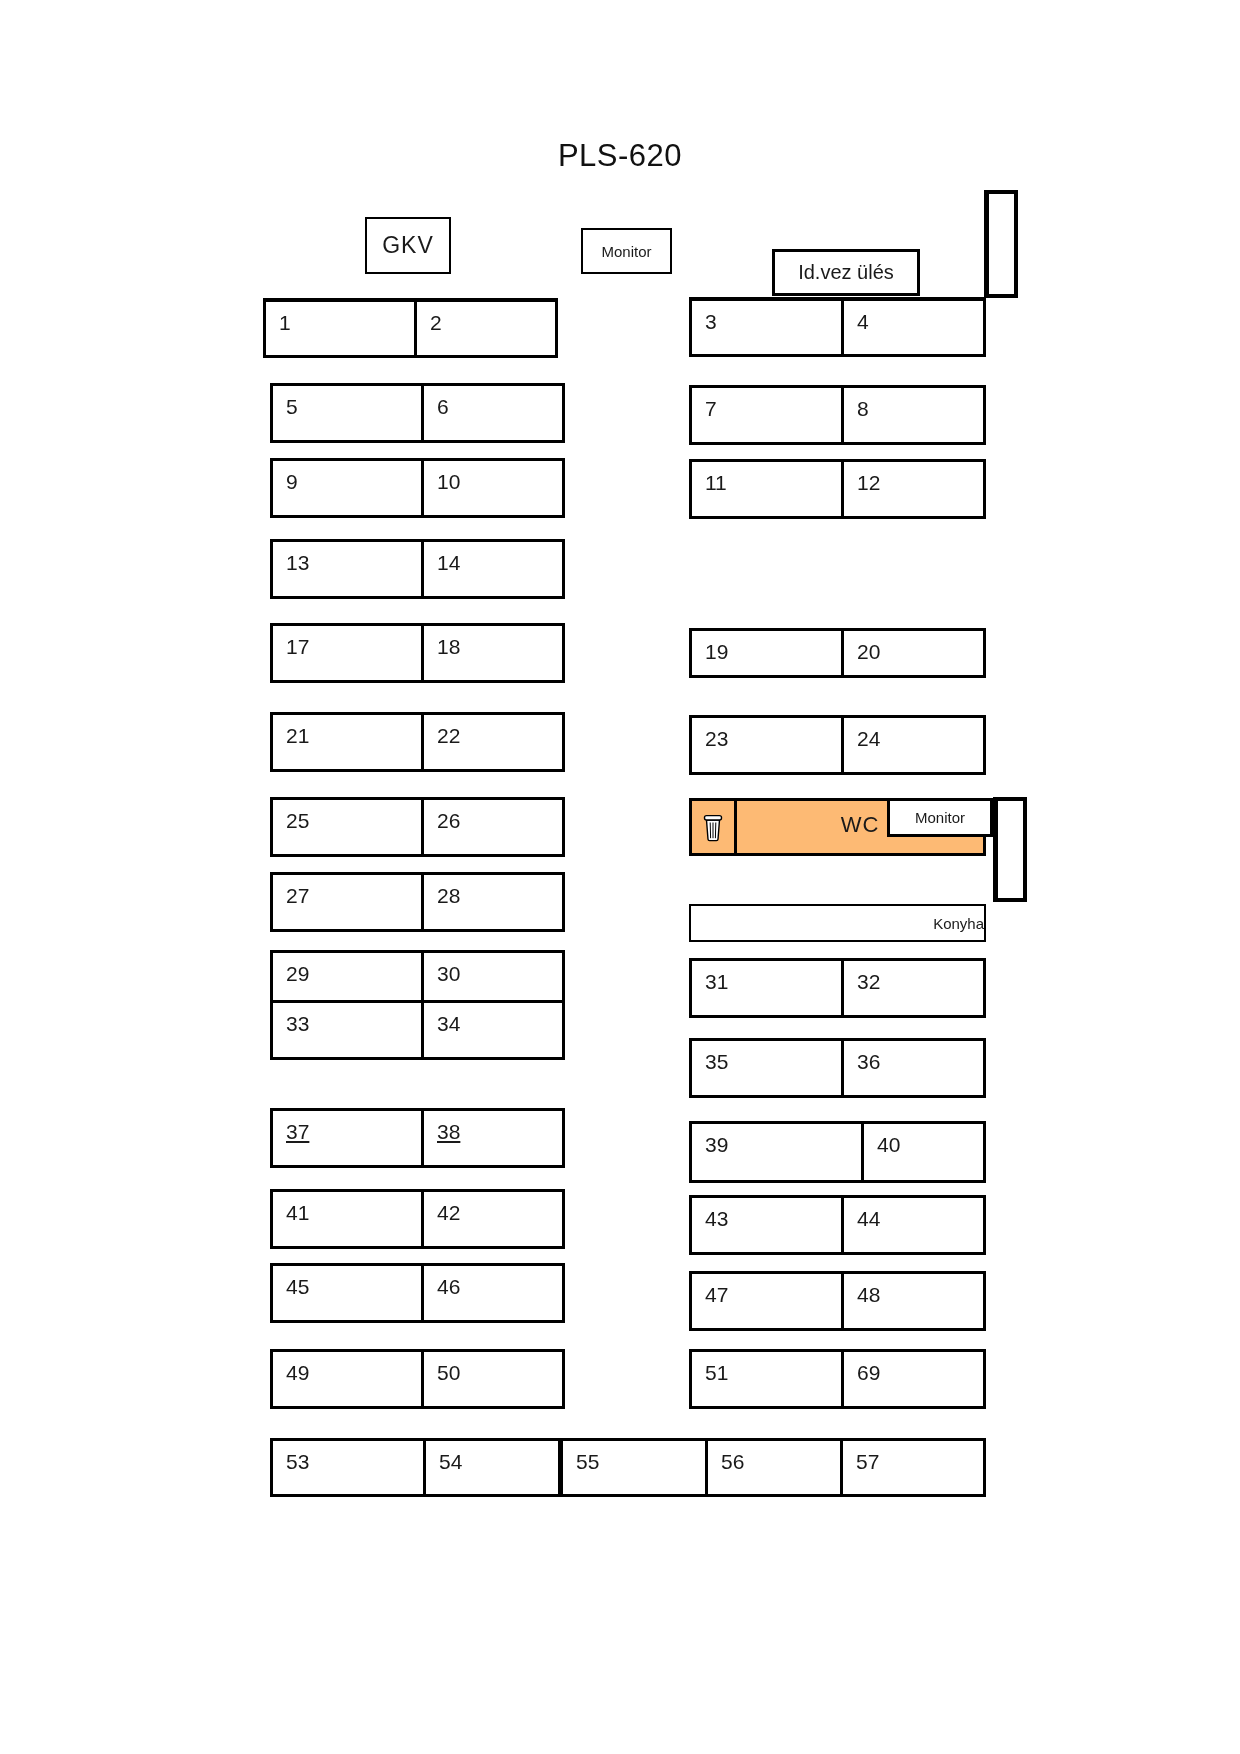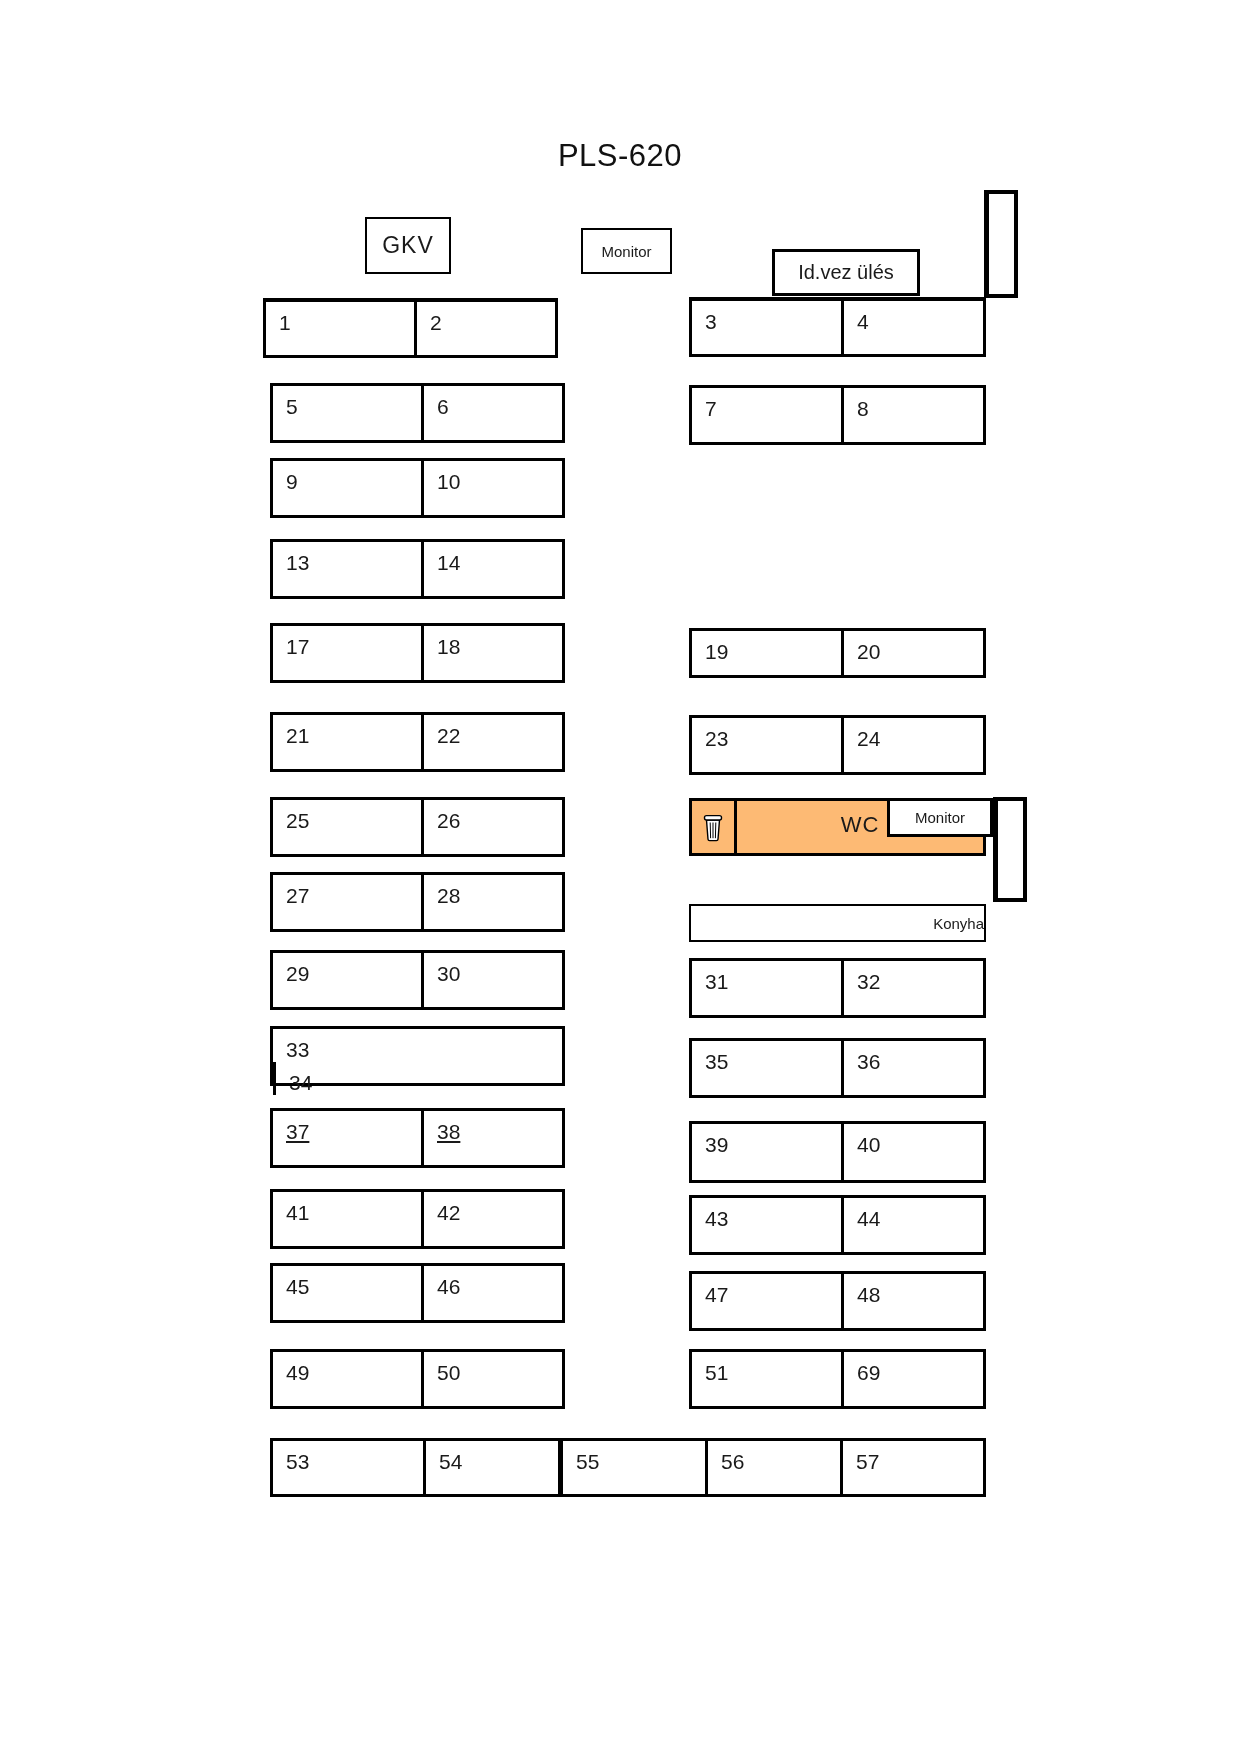--- a/index.html
+++ b/index.html
@@ -200,21 +200,21 @@
       </div>
     </div>
     <div class="abs desk-row" style="left: 270px; top: 950px; width: 295px; height: 60px;">
       <div class="seat-cell" style="width: 148px;">
         <span class="seat-num">29</span>
       </div>
       <div class="seat-cell" style="width: 144px; flex: 1 1 0%;">
         <span class="seat-num">30</span>
       </div>
     </div>
-    <div class="abs desk-row" style="left: 270px; top: 1026px; width: 295px; height: 60px; flex-direction: column;">
+    <div class="abs desk-row" style="left: 270px; top: 1000px; width: 295px; height: 60px;">
       <div class="seat-cell" style="width: 148px;">
         <span class="seat-num">33</span>
       </div>
       <div class="seat-cell" style="width: 144px; flex: 1 1 0%;">
         <span class="seat-num">34</span>
       </div>
     </div>
     <div class="abs desk-row" style="left: 270px; top: 1108px; width: 295px; height: 60px; text-decoration: underline;">
       <div class="seat-cell" style="width: 148px;">
         <span class="seat-num">37</span>
@@ -256,20 +256,28 @@
       </div>
     </div>
     <div class="abs desk-row" style="left: 689px; top: 385px; width: 297px; height: 60px;">
       <div class="seat-cell" style="width: 149px;">
         <span class="seat-num">7</span>
       </div>
       <div class="seat-cell" style="width: 145px; flex: 1 1 0%;">
         <span class="seat-num">8</span>
       </div>
     </div>
+    <div class="abs desk-row" style="left: 689px; top: 459px; width: 297px; height: 60px;">
+      <div class="seat-cell" style="width: 149px;">
+        <span class="seat-num">11</span>
+      </div>
+      <div class="seat-cell" style="width: 145px; flex: 1 1 0%;">
+        <span class="seat-num">12</span>
+      </div>
+    </div>
     <div class="abs desk-row" style="left: 689px; top: 628px; width: 297px; height: 50px;">
       <div class="seat-cell" style="width: 149px;">
         <span class="seat-num">19</span>
       </div>
       <div class="seat-cell" style="width: 145px; flex: 1 1 0%;">
         <span class="seat-num">20</span>
       </div>
     </div>
     <div class="abs desk-row" style="left: 689px; top: 715px; width: 297px; height: 60px;">
       <div class="seat-cell" style="width: 149px;">
@@ -292,21 +300,21 @@
         <span class="seat-num">35</span>
       </div>
       <div class="seat-cell" style="width: 145px; flex: 1 1 0%;">
         <span class="seat-num">36</span>
       </div>
     </div>
     <div class="abs desk-row" style="left: 689px; top: 1121px; width: 297px; height: 62px;">
       <div class="seat-cell" style="width: 149px;">
         <span class="seat-num">39</span>
       </div>
-      <div class="seat-cell" style="width: 145px; flex: 1 1 0%;">
+      <div class="seat-cell" style="width: 145px; flex: 1 1 0%; margin-left: 20px;">
         <span class="seat-num">40</span>
       </div>
     </div>
     <div class="abs desk-row" style="left: 689px; top: 1195px; width: 297px; height: 60px;">
       <div class="seat-cell" style="width: 149px;">
         <span class="seat-num">43</span>
       </div>
       <div class="seat-cell" style="width: 145px; flex: 1 1 0%;">
         <span class="seat-num">44</span>
       </div>

